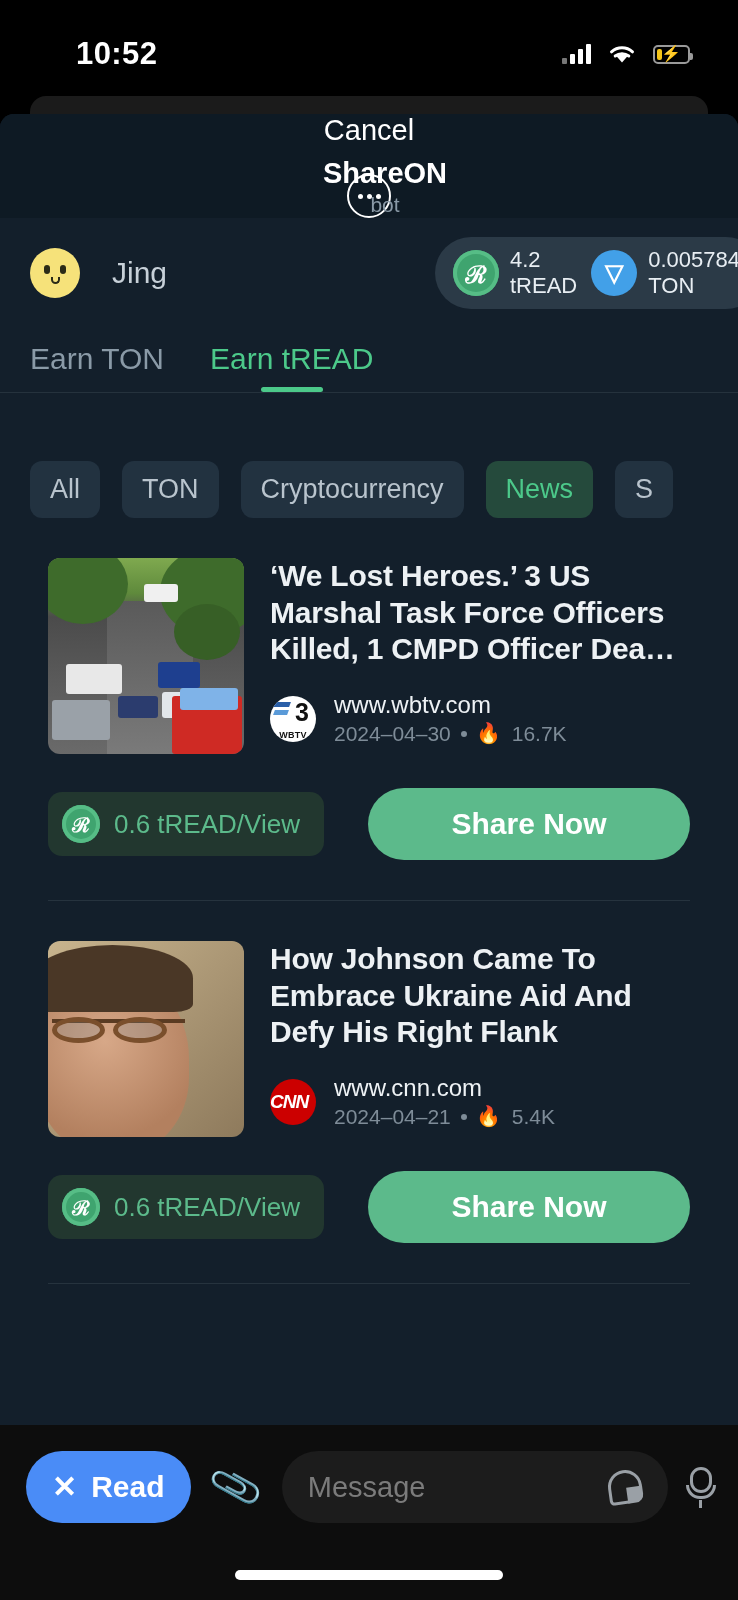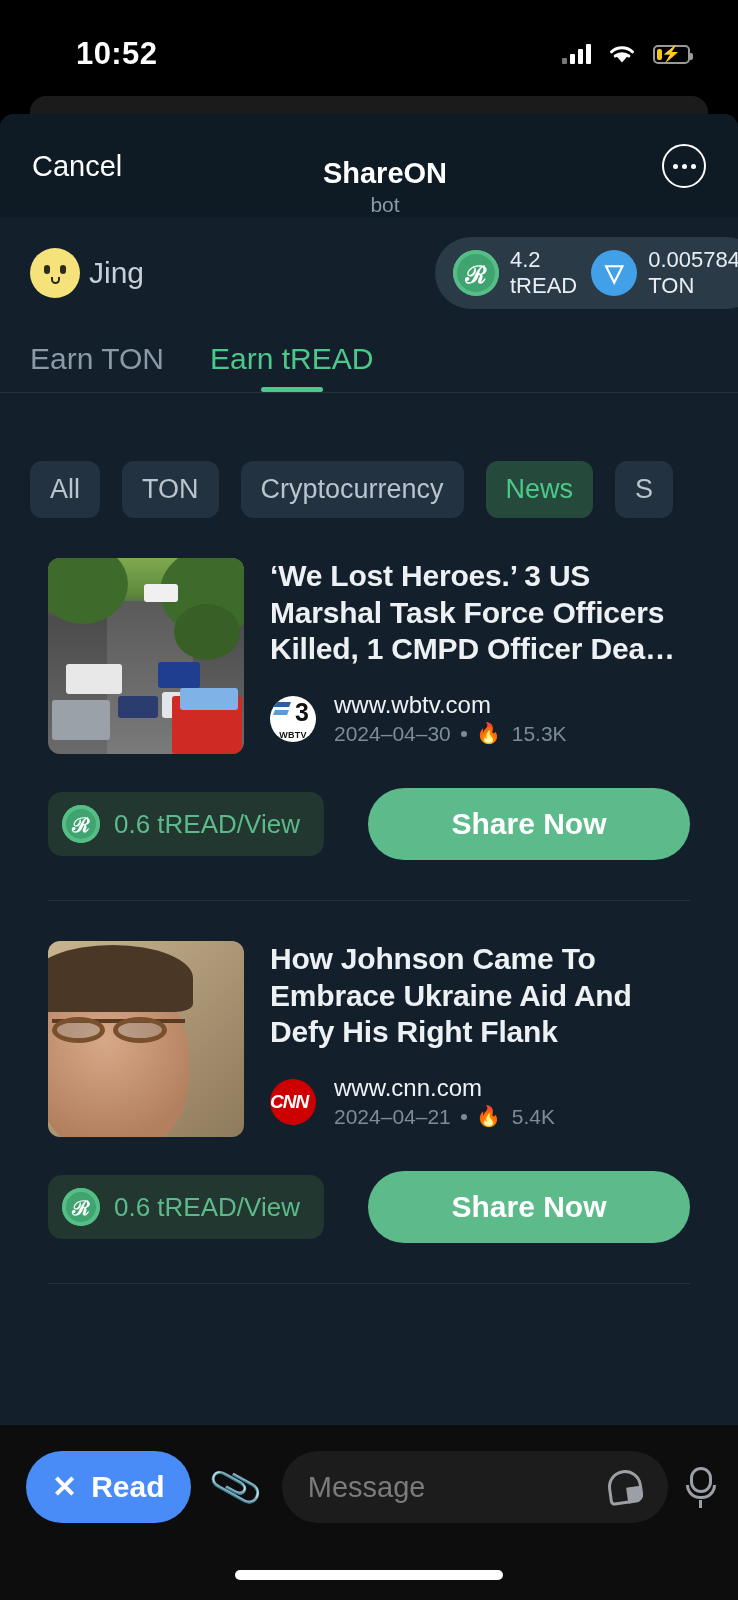--- a/index.html
+++ b/index.html
@@ -48,21 +48,21 @@
   }
 
   
   .sheet{
     position:absolute; top:114px; left:0; right:0; bottom:0;
     background:#131f2b; border-radius:14px 14px 0 0; overflow:hidden;
   }
   .navbar{
     height:104px; background:#0e1a24;
     display:flex; align-items:center; justify-content:space-between;
-    padding:0 32px; position:relative;
+    padding:0 32px; position:relative;flex-direction:column;
   }
   .nav-cancel{ color:#fff; font-size:29px; }
   .nav-title-wrap{
     position:absolute; left:0; right:0; top:0; bottom:0;
     display:flex; flex-direction:column; align-items:center; justify-content:flex-end;
     pointer-events:none;
     margin-left:32px;
   }
   .nav-title{ color:#fff; font-size:29px; font-weight:bold; line-height:1.15; }
   .nav-sub{ color:#8a9aa7; font-size:21px; line-height:1.3; }
@@ -81,21 +81,21 @@
     width:50px; height:50px; border-radius:50%; background:#f6e27a;
     position:relative; flex:none;
   }
   .avatar .eye{ position:absolute; width:6px; height:9px; border-radius:3px; background:#2b2b17; top:17px; }
   .avatar .eye.l{ left:14px; }
   .avatar .eye.r{ left:30px; }
   .avatar .mouth{
     position:absolute; left:21px; top:29px; width:9px; height:7px;
     border:2px solid #2b2b17; border-top:none; border-radius:0 0 8px 8px;
   }
-  .uname{ color:#c7d0d8; font-size:30px; margin-left:9px; }
+  .uname{ color:#c7d0d8; font-size:30px; margin-left:32px; }
   .balances{
     position:absolute; right:-24px; top:50%; transform:translateY(-50%);
     background:#2b3a47; border-radius:40px; height:72px;
     display:flex; align-items:center; gap:14px; padding:0 22px 0 18px;
   }
   .bal{ display:flex; align-items:center; gap:11px; }
   .coin{ width:46px; height:46px; border-radius:50%; flex:none;
          display:flex; align-items:center; justify-content:center;
          font-size:24px; font-weight:bold; color:#fff; }
   .coin.tread{ background:#3fa46f; box-shadow:inset 0 0 0 4px #56bd86; }
@@ -338,21 +338,21 @@
                   <span class="stripe2"></span>
                 <span class="three">3</span>
                   <span class="wbtv">WBTV</span>
               </div>
               <div>
                 <div class="src-url">www.wbtv.com</div>
                 <div class="src-meta">
                   <span>2024–04–30</span>
                   <span class="dot"></span>
                   <span class="flame">🔥</span>
-                  <span>15.3K</span>
+                  <span>16.7K</span>
                 </div>
               </div>
             </div>
           </div>
         </div>
         <div class="action-row">
           <div class="reward">
             <div class="coin tread">ℛ</div>
             <span class="reward-txt">0.6 tREAD/View</span>
           </div>

